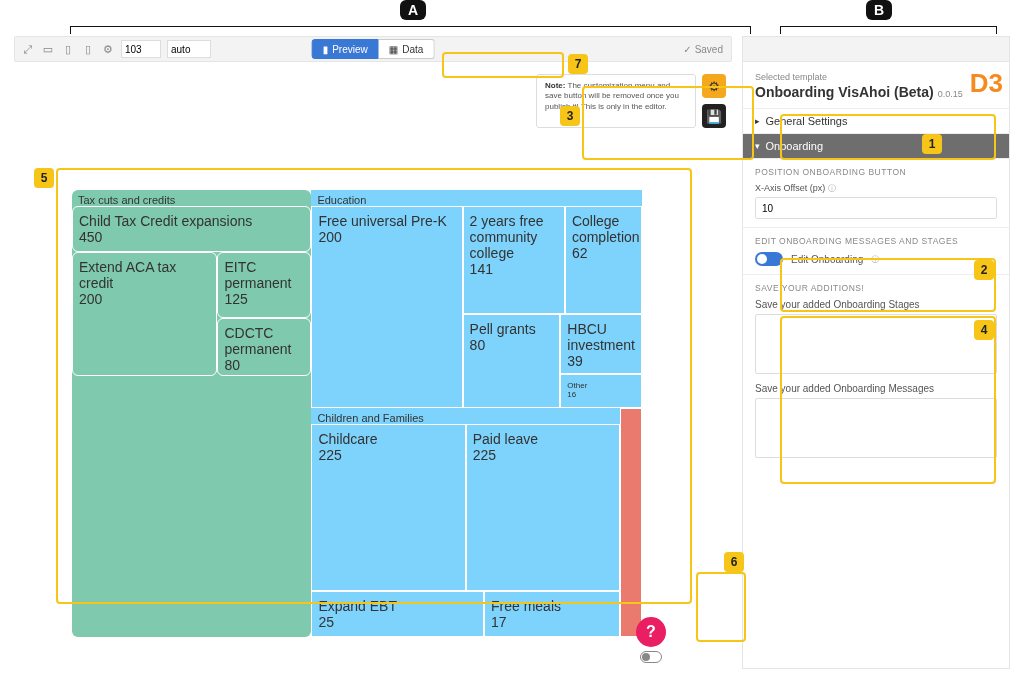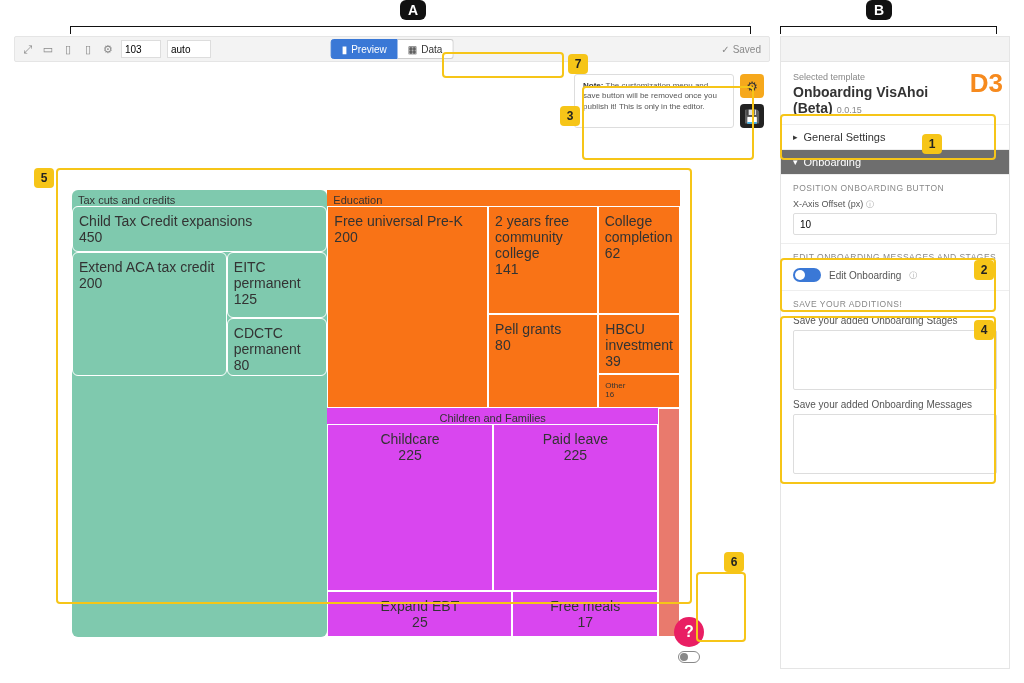--- a/index.html
+++ b/index.html
@@ -1,20 +1,20 @@
 <!DOCTYPE html>
 <html><head>
 <meta charset="utf-8">
 <style>
   * { box-sizing: border-box; }
   html,body { margin:0; padding:0; font-family: Arial, Helvetica, sans-serif; font-size:12px; color:#333; background:#fff; }
   .frame { width:1024px; height:683px; position:relative; background:#fff; padding:14px; }
   .layout { display:flex; gap:10px; height:100%; }
   .left-col { flex:1; display:flex; flex-direction:column; position:relative; }
-  .right-col { width:230px; display:flex; flex-direction:column; }
+  .right-col { width:268px; display:flex; flex-direction:column; }
 
   
   .section-marker { position:absolute; top:0; font-weight:bold; background:#111; color:#fff; border-radius:6px; padding:2px 8px; font-size:14px; z-index:50; }
   .marker-a { left:400px; }
   .marker-b { left:866px; }
 
   .bracket-line { position:absolute; top:26px; height:0; border-top:1px solid #111; }
   .bracket-line.a { left:70px; width:680px; }
   .bracket-line.b { left:780px; width:216px; }
   .bracket-tick { position:absolute; top:26px; width:0; height:8px; border-left:1px solid #111; }
@@ -39,22 +39,22 @@
 
   
   .chart-area { flex:1; position:relative; padding:8px 0 0 48px; }
   .chart { position:absolute; left:58px; right:90px; top:128px; bottom:32px; display:flex; }
   .ccol1 { flex:0 0 42%; }
   .ccol2 { flex:1; display:flex; flex-direction:column; }
   .group-header { font-size:11px; padding:4px 6px 0 6px; color:#333; }
   .cell { position:relative; padding:6px; font-size:14px; color:#333; border:1px solid #fff; overflow:hidden; }
   .cell .val { display:block; margin-top:0; }
   .g-tax { background:#7fc9ae;border-radius:6px; }
-  .g-edu { background:#f97316; }
-  .g-chi { background:#d946ef;text-align:center; }
+  .g-edu { background:#7dd3fc; }
+  .g-chi { background:#7dd3fc; }
   .g-red { background:#e97a6d; }
 
   .row { display:flex; }
 
   
   .help-wrap { position:absolute; right:66px; bottom:6px; display:flex; flex-direction:column; align-items:center; gap:4px; }
   .help-btn { width:30px; height:30px; border-radius:50%; background:#e91e63; color:#fff; font-weight:bold; font-size:16px; display:flex; align-items:center; justify-content:center; cursor:pointer; }
   .toggle { width:22px; height:12px; border:1px solid #888; border-radius:8px; position:relative; background:#fff; cursor:pointer;}
   .toggle::after { content:""; width:8px;height:8px;border-radius:50%;background:#888;position:absolute;left:1px;top:1px;}
 

